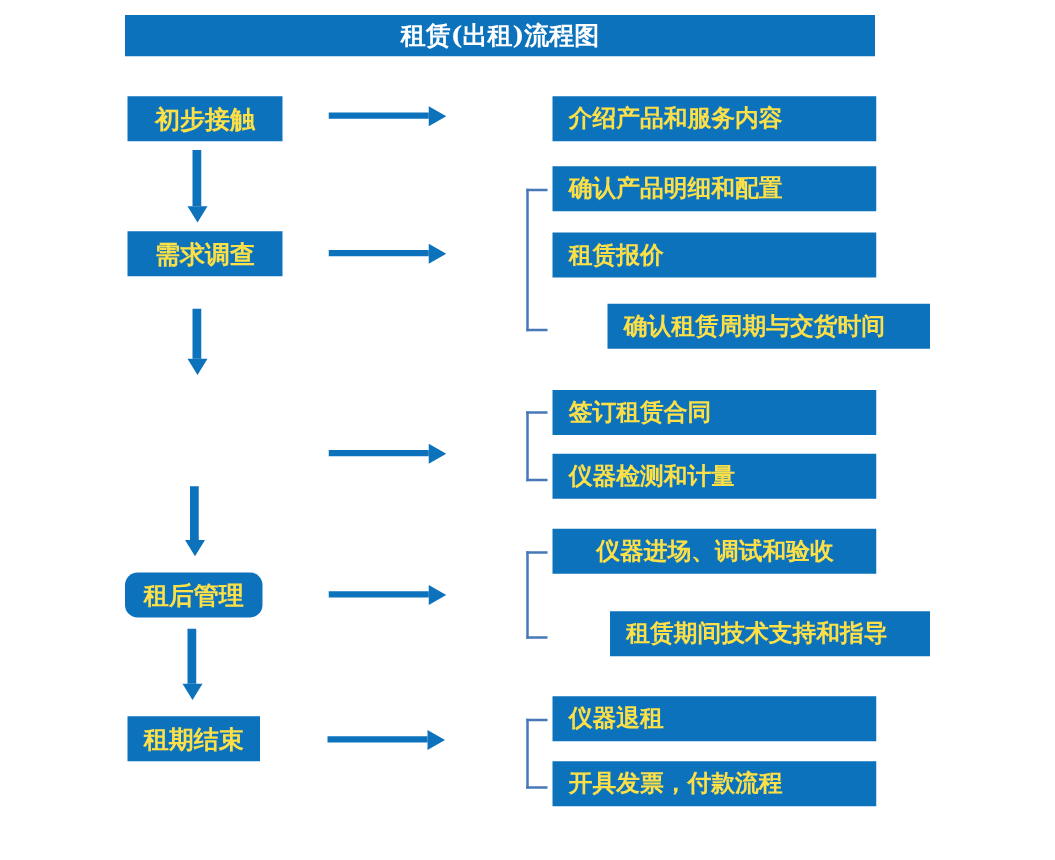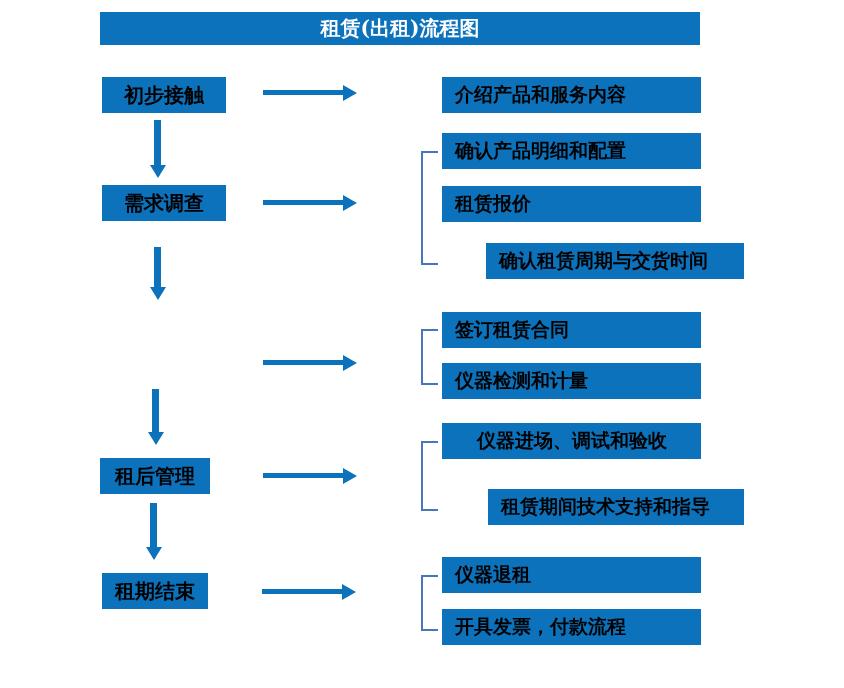--- a/index.html
+++ b/index.html
@@ -8,21 +8,21 @@
     font-family:"DejaVu Serif","Liberation Serif",serif; overflow:hidden;
   }
   .title-bar {
     position:absolute; left:100px; top:12px; width:600px; height:33px;
     background:var(--primary,#0c72bc); color:#ffffff;
     display:flex; align-items:center; justify-content:center;
     font-weight:bold; font-size:20px;
   }
   .box {
     position:absolute; height:36px; background:var(--primary,#0c72bc);
-    color:#000000; font-weight:bold; font-size:20px;
+    color:#fde047; font-weight:bold; font-size:20px;
     display:flex; align-items:center; box-sizing:border-box; white-space:nowrap;
   }
   .step { justify-content:center; }
   .detail { left:442px; width:259px; padding-left:13px; font-size:19px; }
   .v-arrow { position:absolute; width:7px; background:var(--primary,#0c72bc); }
   .v-arrow::after {
     content:""; position:absolute; left:50%; transform:translateX(-50%); top:100%;
     width:0; height:0; border-top:13px solid var(--primary,#0c72bc);
     border-left:8px solid transparent; border-right:8px solid transparent;
   }
@@ -43,21 +43,21 @@
 <body>
 
 <div class="canvas">
 
   <div class="title-bar">
     <span>租赁(出租)流程图</span>
   </div>
 
   <div class="box step" style="left:102px; top:77px;  width:124px;">初步接触</div>
   <div class="box step" style="left:102px; top:185px; width:124px;">需求调查</div>
-  <div class="box step" style="left:100px; top:458px; width:110px;">租后管理</div>
+  <div class="box step" style="left:100px; top:458px; width:110px;border-radius:10px;">租后管理</div>
   <div class="box step" style="left:102px; top:573px; width:106px;">租期结束</div>
 
   <div class="v-arrow" style="left:154px; top:120px; height:45px;"></div>
   <div class="v-arrow" style="left:154px; top:247px; height:40px;"></div>
   <div class="v-arrow" style="left:152px; top:389px; height:43px;"></div>
   <div class="v-arrow" style="left:150px; top:503px; height:44px;"></div>
 
   <div class="h-arrow" style="left:263px; top:90px;  width:80px;"></div>
   <div class="h-arrow" style="left:263px; top:200px; width:80px;"></div>
   <div class="h-arrow" style="left:263px; top:360px; width:80px;"></div>

